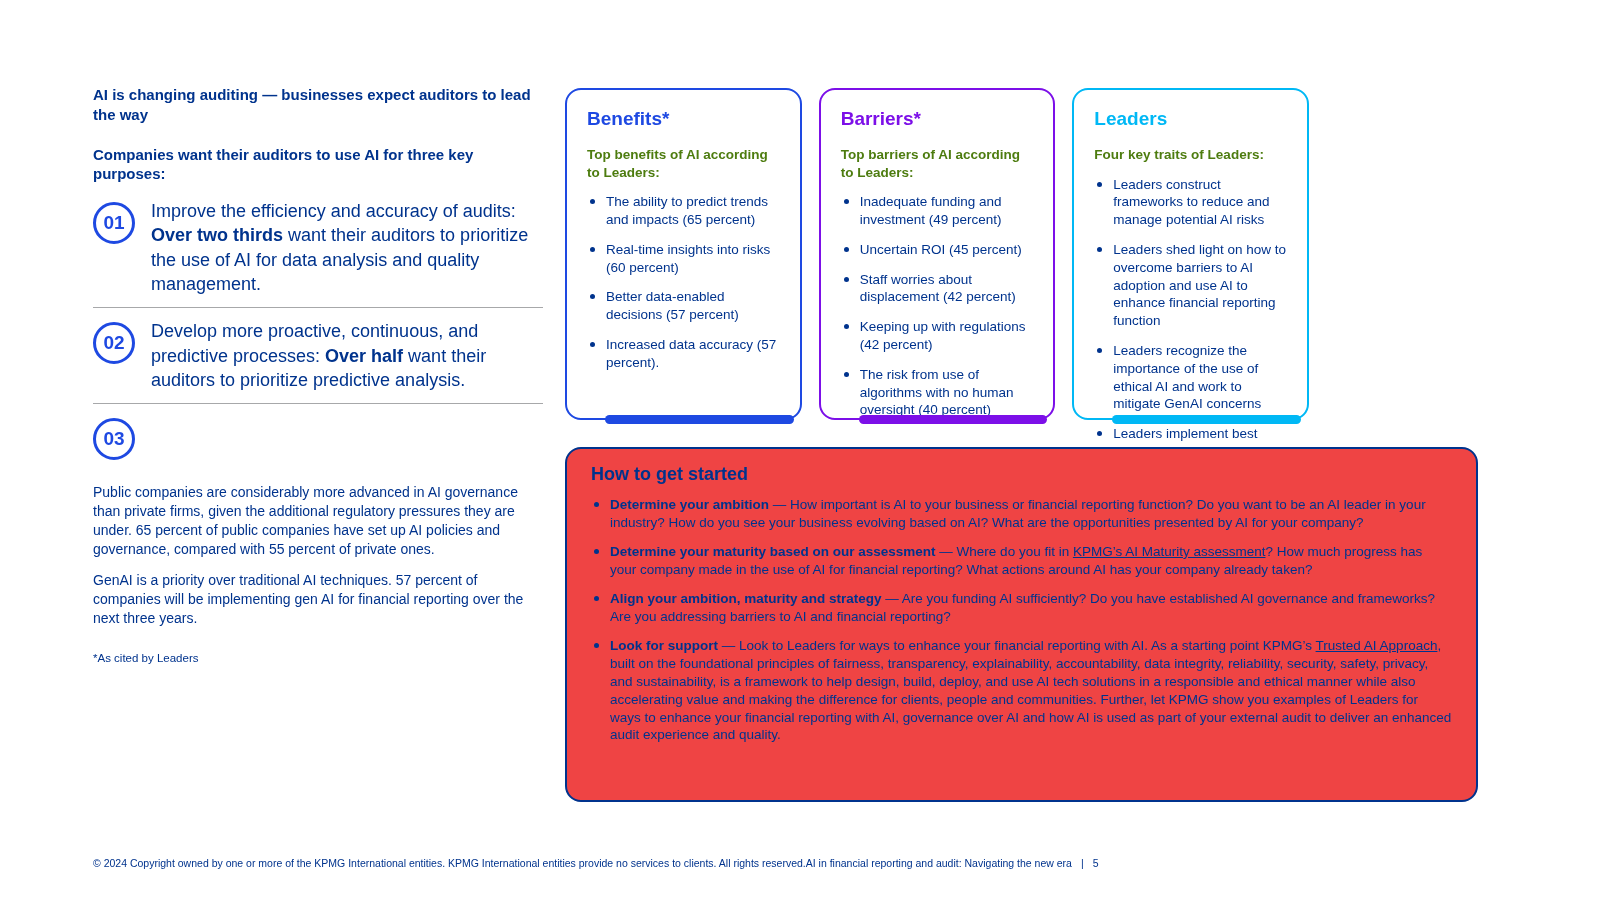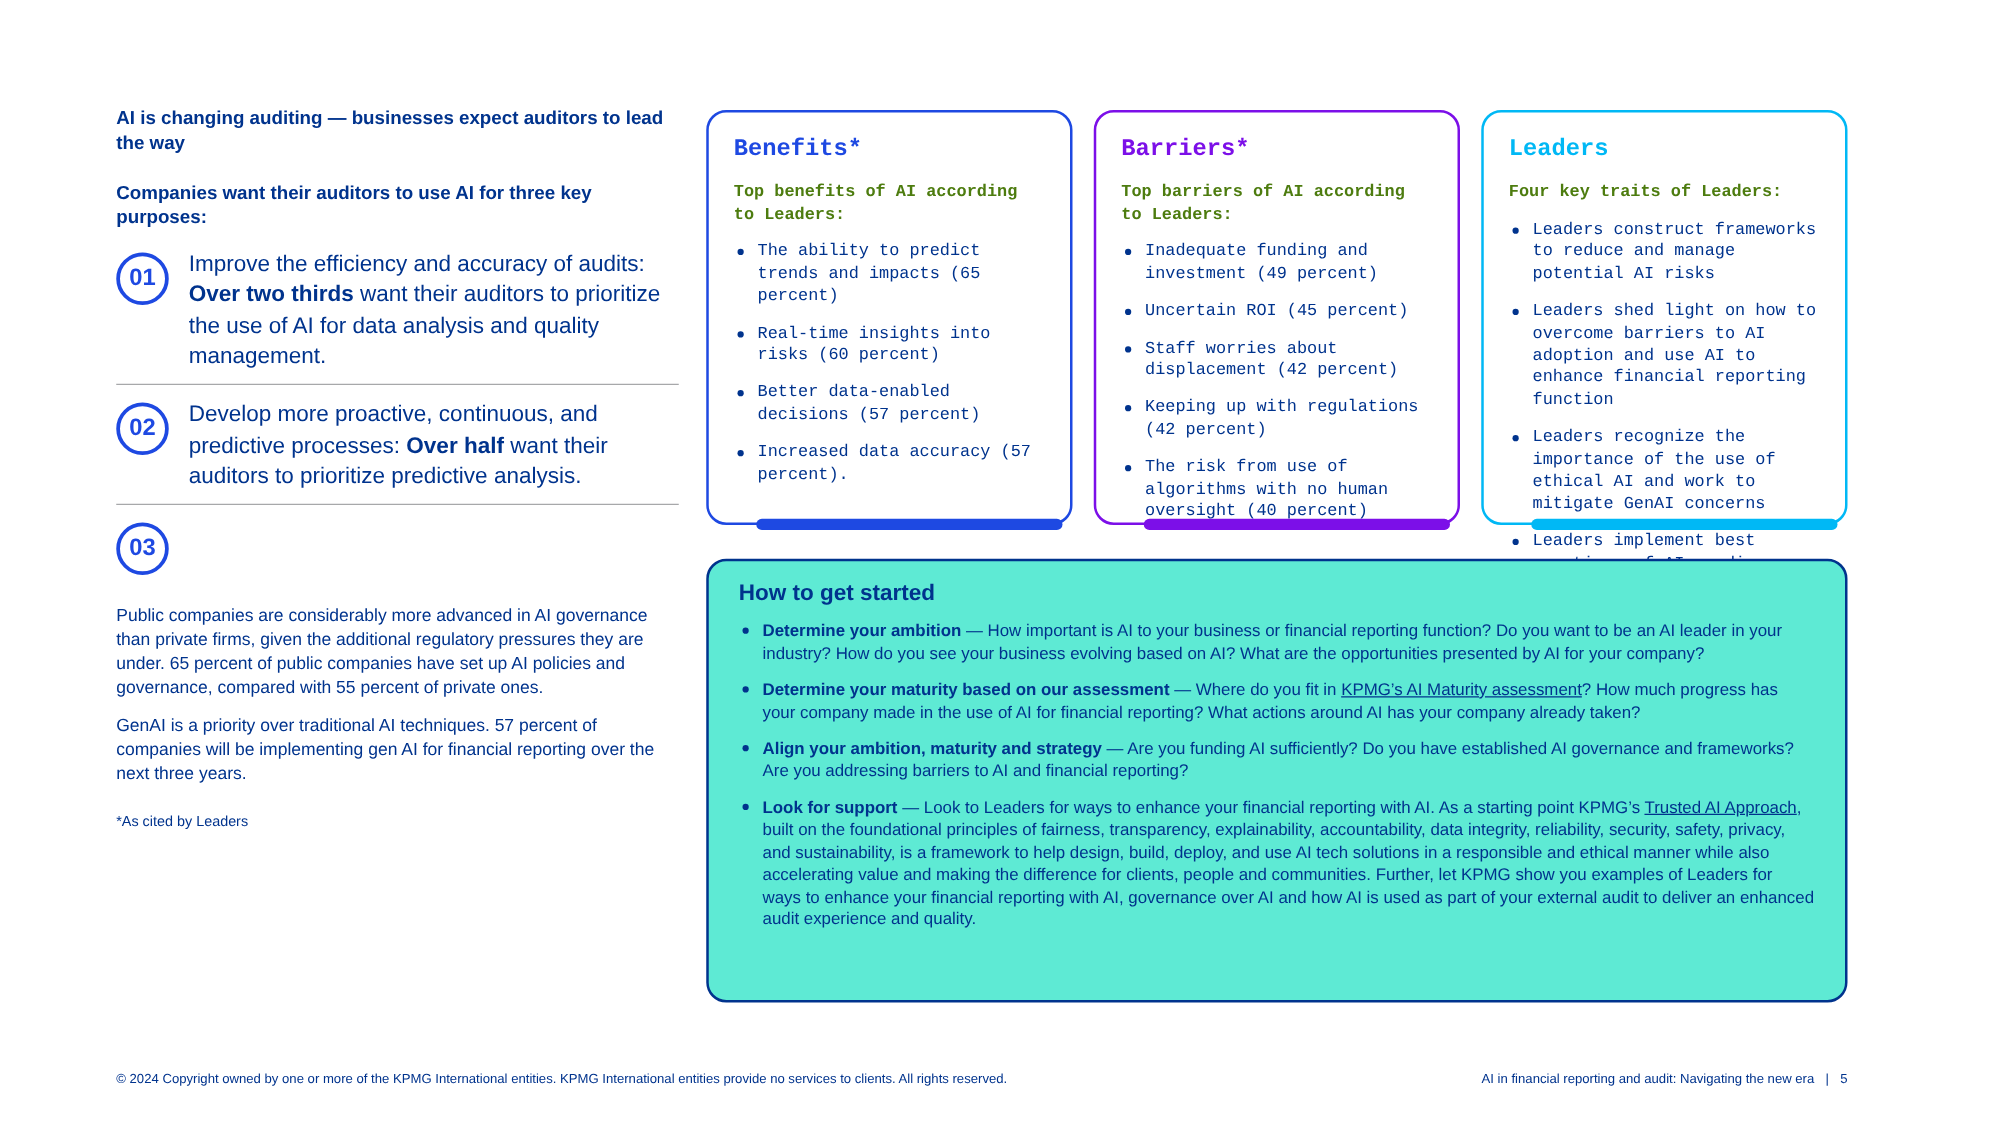--- a/index.html
+++ b/index.html
@@ -29,41 +29,41 @@
   .purpose-badge { flex:none; width:42px; height:42px; margin-top:3px; border:3px solid #1E49E2; border-radius:50%;
                    display:flex; align-items:center; justify-content:center;
                    font-size:19px; font-weight:bold; color:#1E49E2; }
   .purpose-text { font-size:18px; line-height:1.35; color:#00338D; }
   .b { font-weight:bold; }
 
   .para { margin-top:12px; font-size:14px; line-height:1.35; }
   .footnote { margin-top:24px; font-size:11.5px; }
 
   
-  .cards-row { position:absolute; left:565px; top:88px; width:913px; display:flex; gap:17px;font-family:Liberation Mono, monospace; }
+  .cards-row { position:absolute; left:565px; top:88px; width:744px; display:flex; gap:17px; }
   .card { position:relative; flex:1 1 0; height:332px; border:2.5px solid; border-radius:16px; padding:18px 20px; background:#fff; }
   .card-title { font-size:19px; font-weight:bold; }
   .card-subtitle { margin-top:16px; font-size:13.5px; font-weight:bold; line-height:1.3; color:#4d7c0f; }
   .card-bullets { list-style:none; margin-top:4px; }
   .card-bullets li { position:relative; padding-left:19px; margin-top:12px; font-size:13.5px; line-height:1.32; color:#00338D; }
   .card-bullets li::before { content:""; position:absolute; left:3px; top:6px; width:5px; height:5px; border-radius:50%; background:#00338D; }
   .card-accent-bar { position:absolute; left:38px; right:6px; bottom:-6px; height:9px; border-radius:5px; }
 
   
   .started-card { position:absolute; left:565px; top:447px; width:913px; height:355px;
-                  border:2.5px solid #00338D; border-radius:16px; padding:15px 24px 0 24px; background:#5eead4; }
+                  border:2.5px solid #00338D; border-radius:16px; padding:15px 24px 0 24px; background:#ef4444; }
   .started-title { font-size:18px; font-weight:bold; color:#00338D; }
   .started-bullets { list-style:none; margin-top:4px; }
   .started-bullets li { position:relative; padding-left:19px; margin-top:11px; font-size:13.5px; line-height:1.33; color:#00338D; }
   .started-bullets li::before { content:""; position:absolute; left:3px; top:6px; width:5px; height:5px; border-radius:50%; background:#00338D; }
   .doc-link { color:inherit; text-decoration:underline; cursor:pointer; }
 
   
   .footer { position:absolute; left:93px; top:857px; width:1385px;
-            display:flex; justify-content:space-between; align-items:center;
+            display:flex; align-items:center;
             font-size:10.5px; color:#00338D; }
   .footer-right { display:flex; align-items:center; gap:9px; }
 </style>
 </head>
 <body>
 
 <div class="left-col">
   <div class="intro-heading">AI is changing auditing — businesses expect auditors to lead the way</div>
 
 

